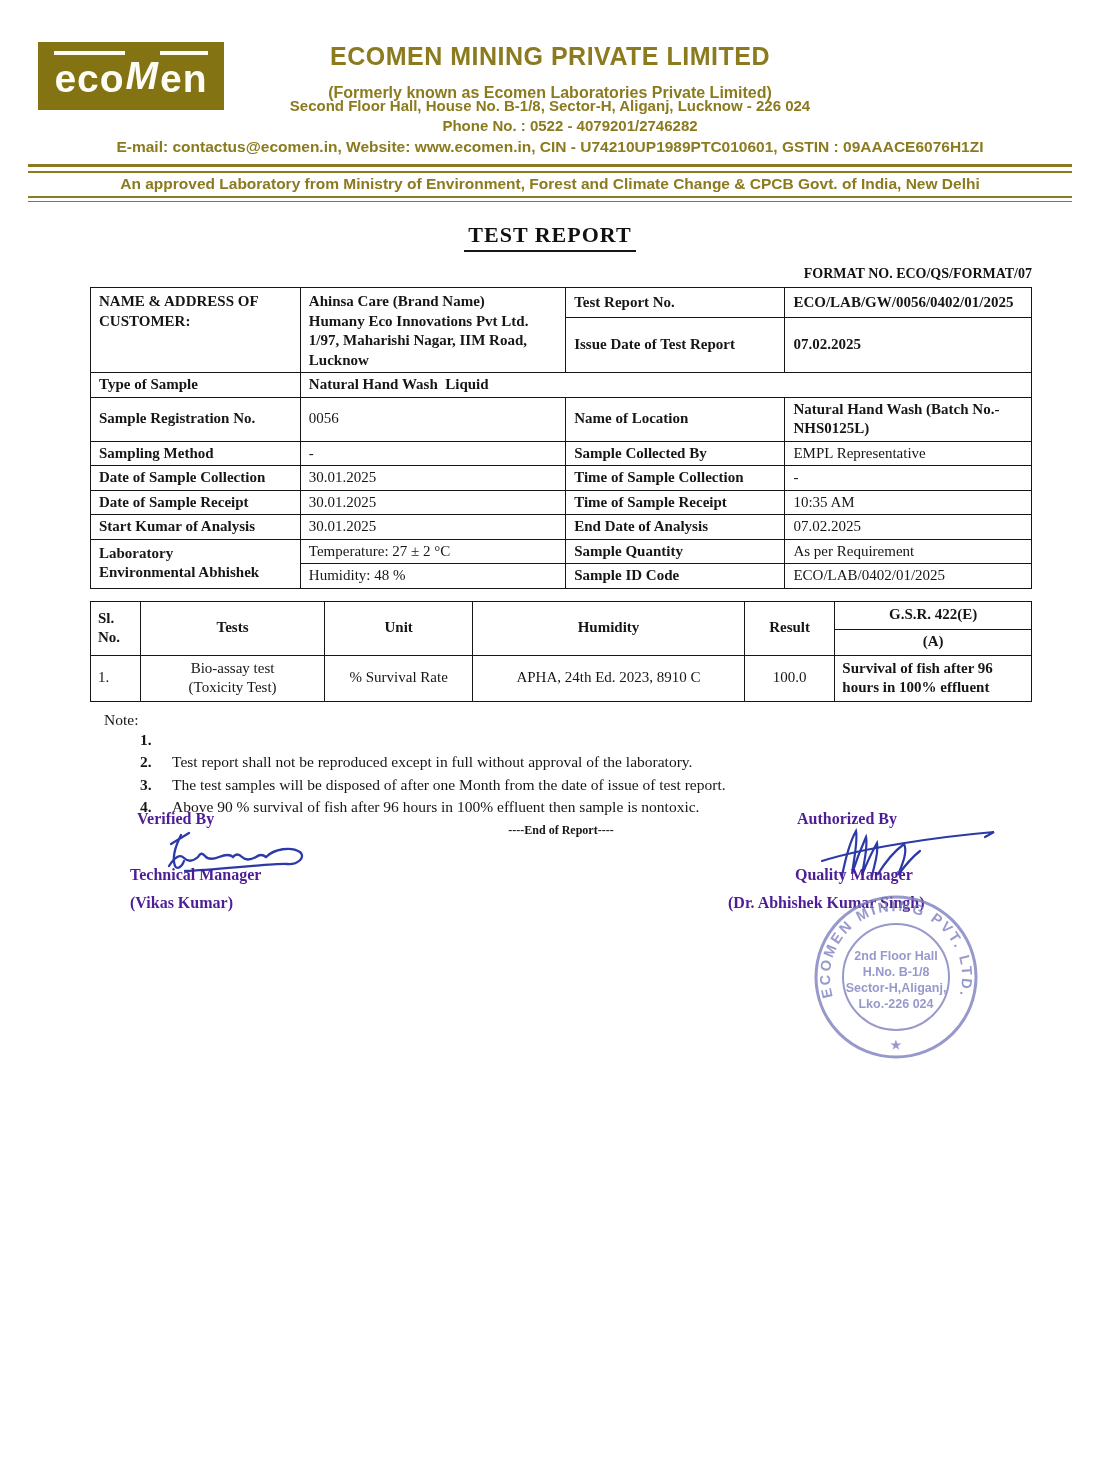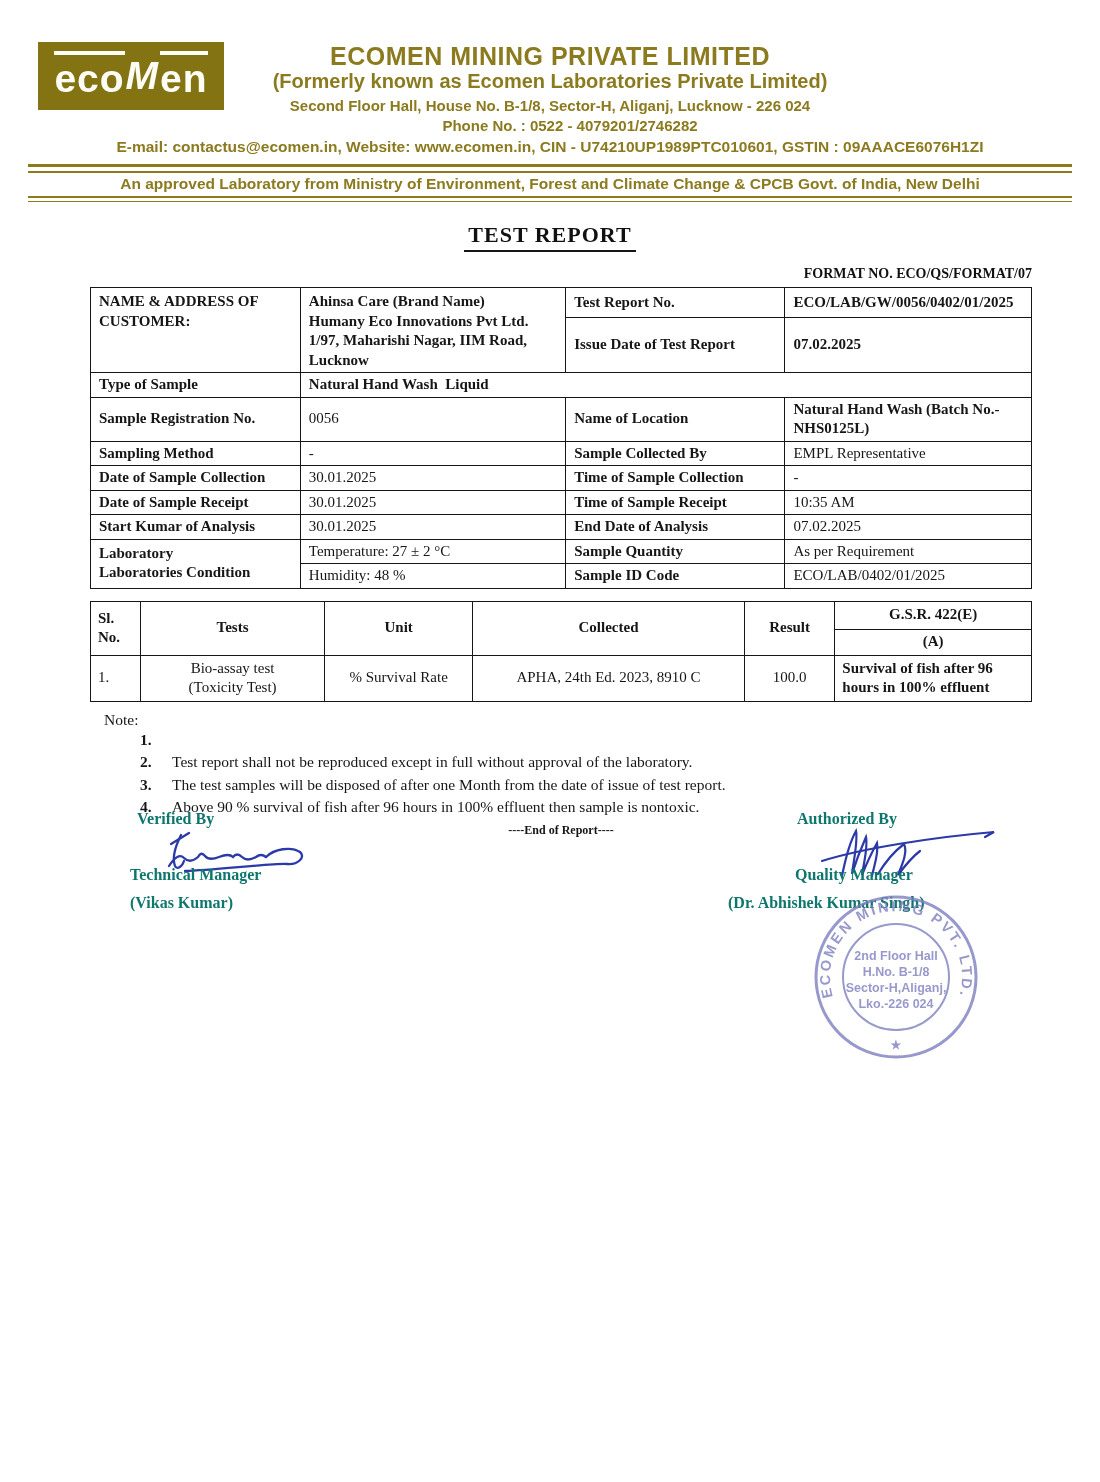--- a/index.html
+++ b/index.html
@@ -14,21 +14,21 @@
     position:absolute; left:38px; top:42px; width:186px; height:68px;
     background:#837312; color:#fdfdf6; display:flex; align-items:center; justify-content:center;
     font-family:"Liberation Sans", sans-serif; font-weight:bold; font-size:39px; letter-spacing:1px;
   }
   .logo .seg1 { border-top:4px solid #fdfdf6; padding-top:2px; }
   .logo .segM { font-style:italic; padding:0 1px; }
   .logo .seg2 { border-top:4px solid #fdfdf6; padding-top:2px; }
   .hline { position:absolute; width:100%; text-align:center; color:#8b7a1e;
            font-family:"Liberation Sans", sans-serif; font-weight:bold; }
   .company-name  { top:42px;  font-size:25px; letter-spacing:0.5px; }
-  .former-name   { top:70px;  font-size:20px; }
+  .former-name   { top:84px;  font-size:16px; }
   .addr-line     { top:97px;  font-size:15px; }
   .phone-line    { top:117px; font-size:15px;padding-left:40px; }
   .contact-line  { top:138px; font-size:15.5px; }
   .rule { position:absolute; left:28px; right:28px; background:#8b7a1e; }
   .rule-a { top:164px; height:3px; }
   .rule-b { top:171px; height:1.5px; }
   .rule-c { top:196px; height:1.5px; }
   .rule-d { top:201px; height:1px; }
   .approval-line { top:175px; font-size:15.5px; }
   
@@ -58,21 +58,21 @@
   .results-table tr.dr  { height:46px; }
   .results-table td { text-align:center; }
   .cell-left { text-align:left !important; padding-left:7px; }
   
   .notes { margin-top:9px; padding-left:14px; }
   .note-label { font-size:15.5px; font-weight:normal; }
   .note-item { display:flex; margin-left:36px; line-height:22.5px; font-size:15.5px; }
   .note-num { font-weight:bold; width:32px; flex:0 0 32px; }
   .end-report { text-align:center; font-weight:bold; font-size:12px; margin-top:4px; }
   
-  .sig-text { position:absolute; font-weight:bold; font-size:16px; color:#0f766e; }
+  .sig-text { position:absolute; font-weight:bold; font-size:16px; color:#4c1d95; }
   .verified-heading   { left:137px; top:810px; }
   .authorized-heading { left:797px; top:810px; }
   .tech-role  { left:130px; top:866px; }
   .tech-name  { left:130px; top:894px; }
   .qual-role  { left:795px; top:866px; }
   .qual-name  { left:728px; top:894px; }
   .sig-svg { position:absolute; }
   .sig-left  { left:145px; top:826px; }
   .sig-right { left:808px; top:824px; }
   .stamp { position:absolute; left:803px; top:884px; opacity:0.78; }
@@ -157,21 +157,21 @@
           <td>10:35 AM</td>
         </tr>
         <tr class="h21">
           <td class="b">Start Kumar of Analysis</td>
           <td>30.01.2025</td>
           <td class="b">End Date of Analysis</td>
           <td>07.02.2025</td>
         </tr>
         <tr class="h22">
           <td rowspan="2" class="b vt pre">Laboratory
-Laboratories Condition</td>
+Environmental Abhishek</td>
           <td>Temperature: 27 ± 2 °C</td>
           <td class="b">Sample Quantity</td>
           <td>As per Requirement</td>
         </tr>
         <tr class="h22">
           <td>Humidity: 48 %</td>
           <td class="b">Sample ID Code</td>
           <td>ECO/LAB/0402/01/2025</td>
         </tr>
       </tbody>
@@ -185,21 +185,21 @@
           <col style="width:28.9%">
           <col style="width:9.6%">
           <col style="width:20.9%">
         </colgroup>
       <tbody>
         <tr class="hh1">
           <th rowspan="2" class="pre cell-left">Sl.
 No.</th>
           <th rowspan="2">Tests</th>
           <th rowspan="2">Unit</th>
-          <th rowspan="2">Collected</th>
+          <th rowspan="2">Humidity</th>
           <th rowspan="2">Result</th>
           <th>G.S.R. 422(E)</th>
         </tr>
         <tr class="hh2">
           <th>(A)</th>
         </tr>
         <tr class="dr">
           <td class="cell-left">1.</td>
           <td class="pre">Bio-assay test
 (Toxicity Test)</td>

